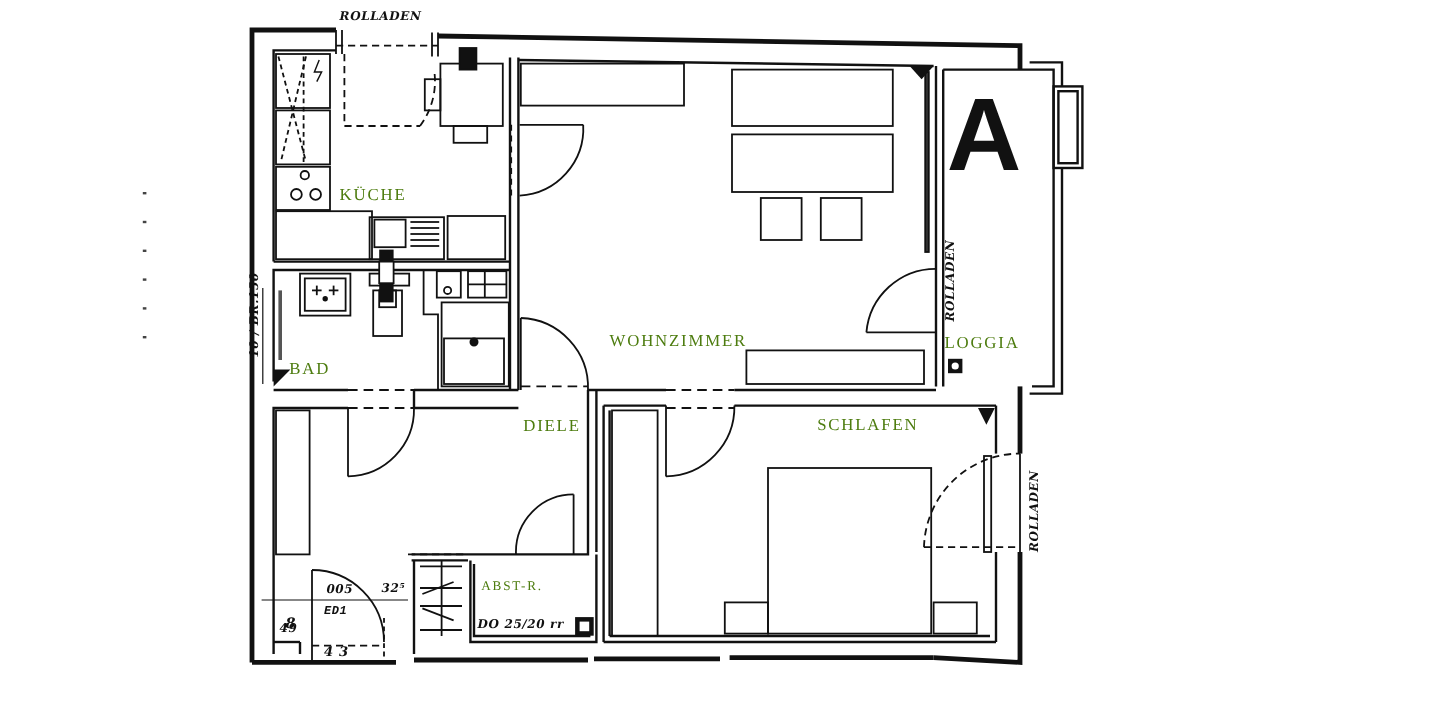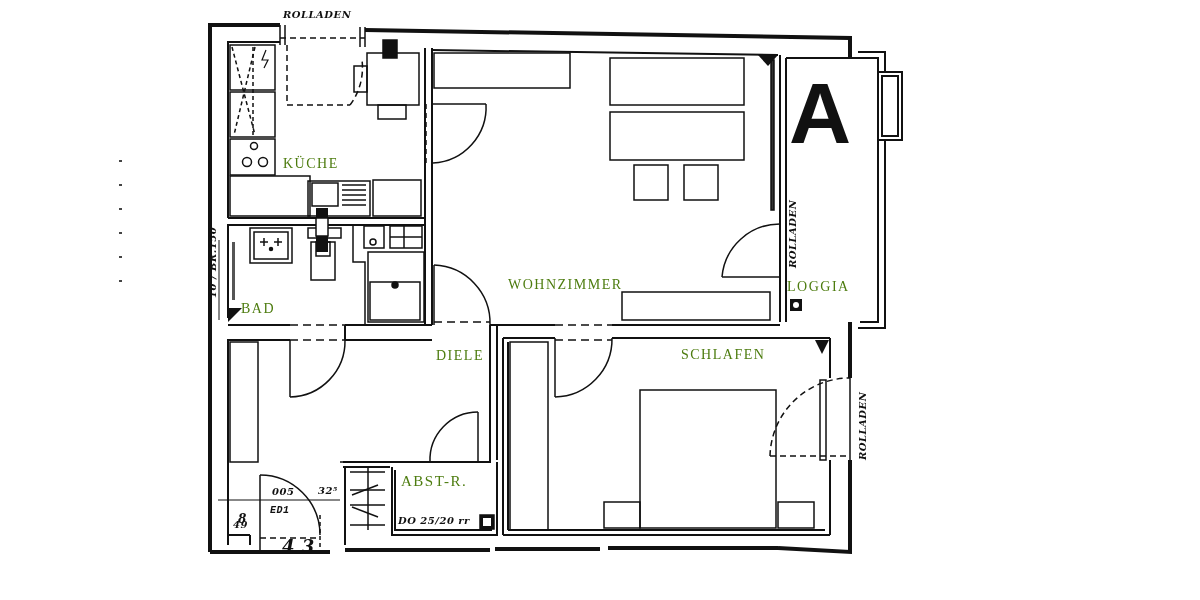--- a/index.html
+++ b/index.html
@@ -215,35 +215,35 @@
     <line x1="219" y1="240" x2="219" y2="320" stroke-width="1"></line>
   </g>
 </svg>
 
 <div class="lbl" style="left:283px; top:157px;">KÜCHE</div>
 <div class="lbl" style="left:508px; top:278px;">WOHNZIMMER</div>
 <div class="lbl" style="left:787px; top:280px;">LOGGIA</div>
 <div class="lbl" style="left:241px; top:302px;">BAD</div>
 <div class="lbl" style="left:436px; top:349px;">DIELE</div>
 <div class="lbl" style="left:681px; top:348px;">SCHLAFEN</div>
-<div class="lbl" style="left:401px; top:474px; font-size:15px;">ABST-R.</div>
+<div class="lbl" style="left:401px; top:484px; font-size:11px;">ABST-R.</div>
 
 <div class="big-a" style="left:789px; top:70px;">A</div>
 
 <div class="hand" style="left:283px; top:10px;">ROLLADEN</div>
 <div class="hand vert" style="left:788px; top:268px;">ROLLADEN</div>
 <div class="hand vert" style="left:858px; top:460px;">ROLLADEN</div>
 <div class="hand vert" style="left:208px; top:298px;">10 / BR.150</div>
 
 <div class="hand" style="left:233px; top:488px;margin-top:32px;">49</div>
 <div class="hand" style="left:272px; top:487px;text-align:center;">005</div>
 <div class="hand" style="left:318px; top:486px;text-align:center;">32⁵</div>
 <div class="hand" style="left:270px; top:506px;font-family:Liberation Mono, monospace;">ED1</div>
 <div class="hand" style="left:238px; top:513px; font-size:12px;">8</div>
-<div class="hand" style="left:282px; top:538px; font-size:18px;">4 3</div>
+<div class="hand" style="left:270px; top:538px; font-size:11px;">4 3</div>
 <div class="hand" style="left:398px; top:516px;">DO 25/20 rr</div>
 
 <div class="margin-dots">
   <span></span>
     <span></span>
     <span></span>
     <span></span>
     <span></span>
     <span></span>
 </div>

